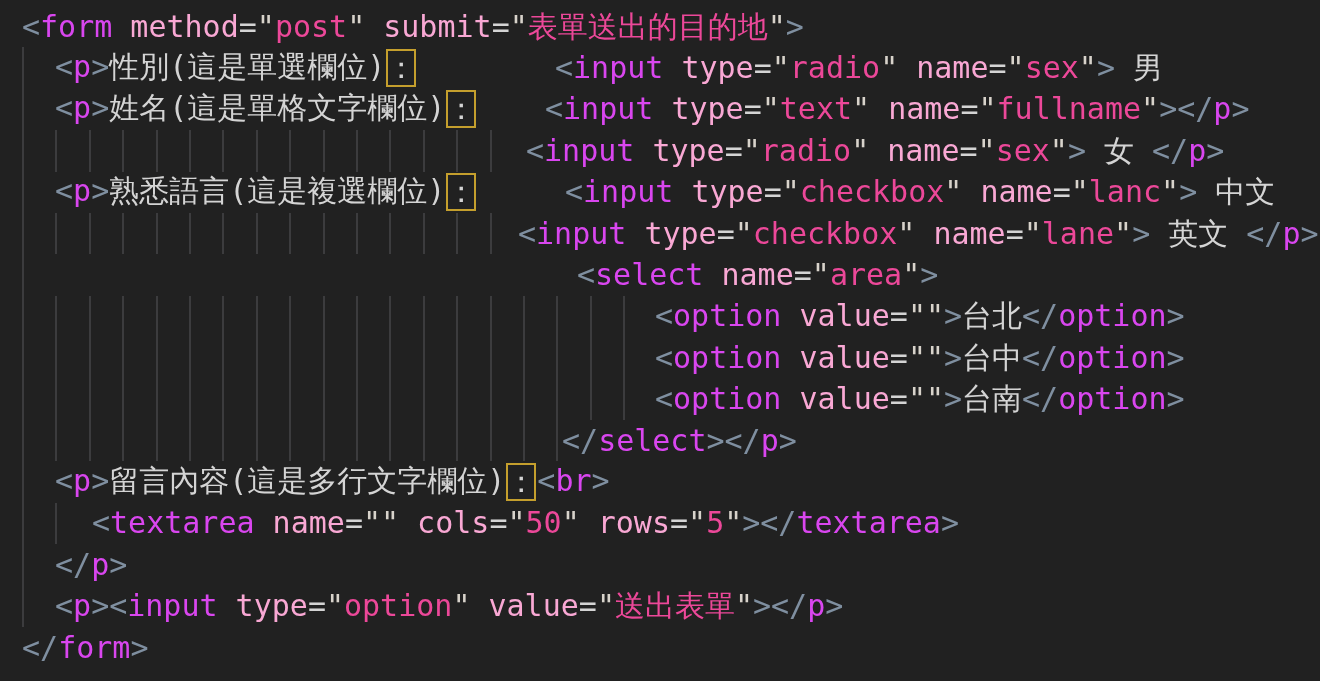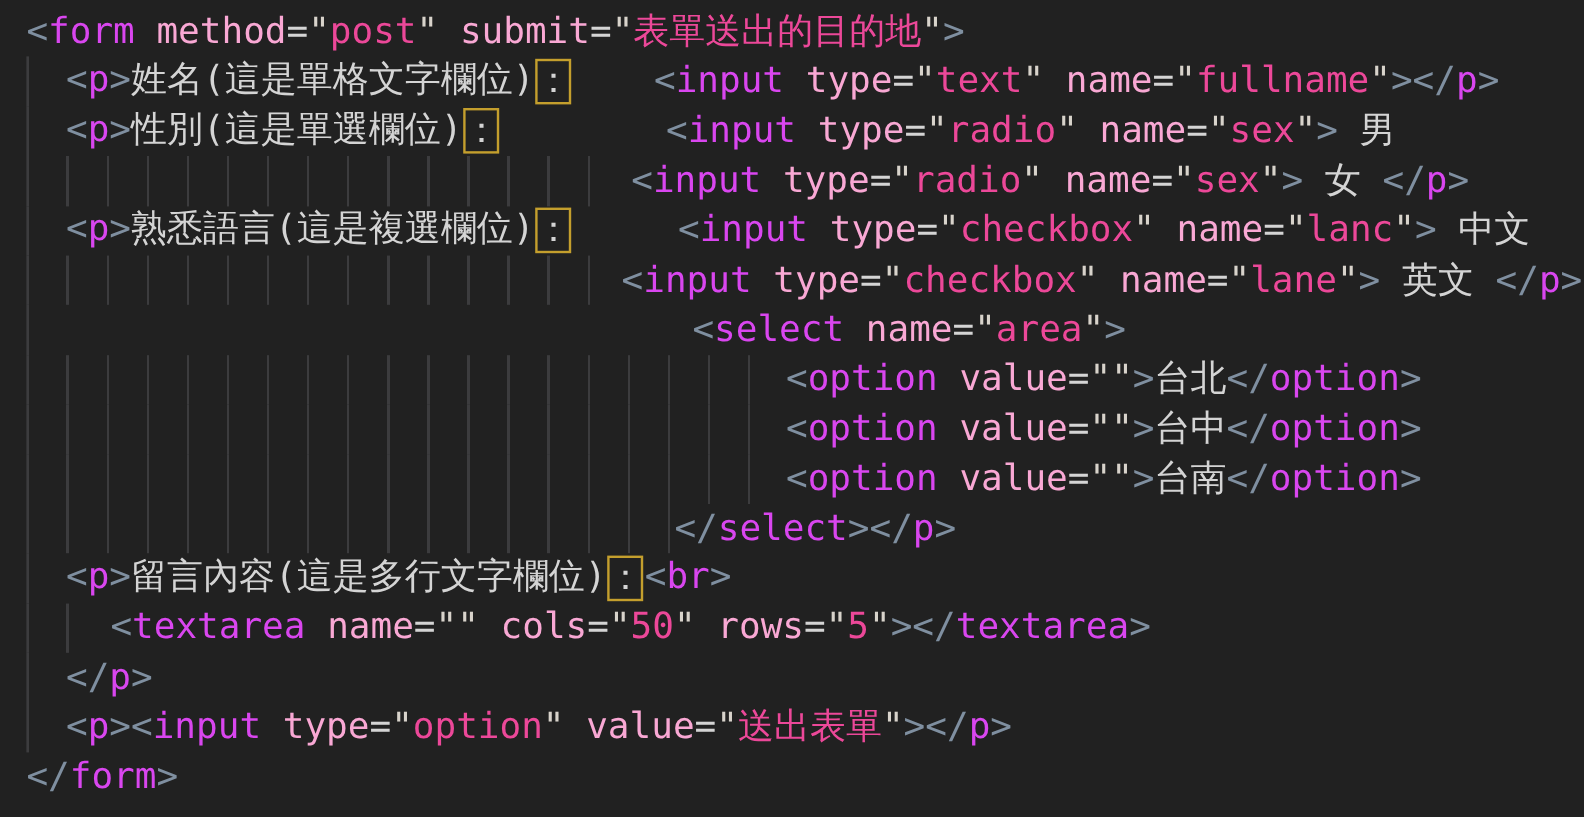--- a/index.html
+++ b/index.html
@@ -29,28 +29,28 @@
 <body>
 
 <div class="editor">
 
   <div class="line">
     <span class="seg" style="left:22px"><i class="n">&lt;</i><i class="g">form</i><i class="a"> method</i><i class="e">=</i><i class="q">"</i><i class="s">post</i><i class="q">"</i><i class="a"> submit</i><i class="e">=</i><i class="q">"</i><i class="s">表單送出的目的地</i><i class="q">"</i><i class="n">&gt;</i></span>
   </div>
 
   <div class="line">
     <i class="gd" style="width:6px"></i>
-    <span class="seg" style="left:55px"><i class="n">&lt;</i><i class="g">p</i><i class="n">&gt;</i><i class="x">姓名(這是單格文字欄位)</i><i class="c">：</i></span>
-    <span class="seg" style="left:545px"><i class="n">&lt;</i><i class="g">input</i><i class="a"> type</i><i class="e">=</i><i class="q">"</i><i class="s">text</i><i class="q">"</i><i class="a"> name</i><i class="e">=</i><i class="q">"</i><i class="s">fullname</i><i class="q">"</i><i class="n">&gt;&lt;/</i><i class="g">p</i><i class="n">&gt;</i></span>
+    <span class="seg" style="left:55px"><i class="n">&lt;</i><i class="g">p</i><i class="n">&gt;</i><i class="x">性別(這是單選欄位)</i><i class="c">：</i></span>
+    <span class="seg" style="left:555px"><i class="n">&lt;</i><i class="g">input</i><i class="a"> type</i><i class="e">=</i><i class="q">"</i><i class="s">radio</i><i class="q">"</i><i class="a"> name</i><i class="e">=</i><i class="q">"</i><i class="s">sex</i><i class="q">"</i><i class="n">&gt;</i><i class="x"> 男</i></span>
   </div>
 
   <div class="line">
     <i class="gd" style="width:6px"></i>
-    <span class="seg" style="left:55px"><i class="n">&lt;</i><i class="g">p</i><i class="n">&gt;</i><i class="x">性別(這是單選欄位)</i><i class="c">：</i></span>
-    <span class="seg" style="left:555px"><i class="n">&lt;</i><i class="g">input</i><i class="a"> type</i><i class="e">=</i><i class="q">"</i><i class="s">radio</i><i class="q">"</i><i class="a"> name</i><i class="e">=</i><i class="q">"</i><i class="s">sex</i><i class="q">"</i><i class="n">&gt;</i><i class="x"> 男</i></span>
+    <span class="seg" style="left:55px"><i class="n">&lt;</i><i class="g">p</i><i class="n">&gt;</i><i class="x">姓名(這是單格文字欄位)</i><i class="c">：</i></span>
+    <span class="seg" style="left:545px"><i class="n">&lt;</i><i class="g">input</i><i class="a"> type</i><i class="e">=</i><i class="q">"</i><i class="s">text</i><i class="q">"</i><i class="a"> name</i><i class="e">=</i><i class="q">"</i><i class="s">fullname</i><i class="q">"</i><i class="n">&gt;&lt;/</i><i class="g">p</i><i class="n">&gt;</i></span>
   </div>
 
   <div class="line">
     <i class="gd" style="width:500px"></i>
     <span class="seg" style="left:526px"><i class="n">&lt;</i><i class="g">input</i><i class="a"> type</i><i class="e">=</i><i class="q">"</i><i class="s">radio</i><i class="q">"</i><i class="a"> name</i><i class="e">=</i><i class="q">"</i><i class="s">sex</i><i class="q">"</i><i class="n">&gt;</i><i class="x"> 女 </i><i class="n">&lt;/</i><i class="g">p</i><i class="n">&gt;</i></span>
   </div>
 
   <div class="line">
     <i class="gd" style="width:6px"></i>
     <span class="seg" style="left:55px"><i class="n">&lt;</i><i class="g">p</i><i class="n">&gt;</i><i class="x">熟悉語言(這是複選欄位)</i><i class="c">：</i></span>

